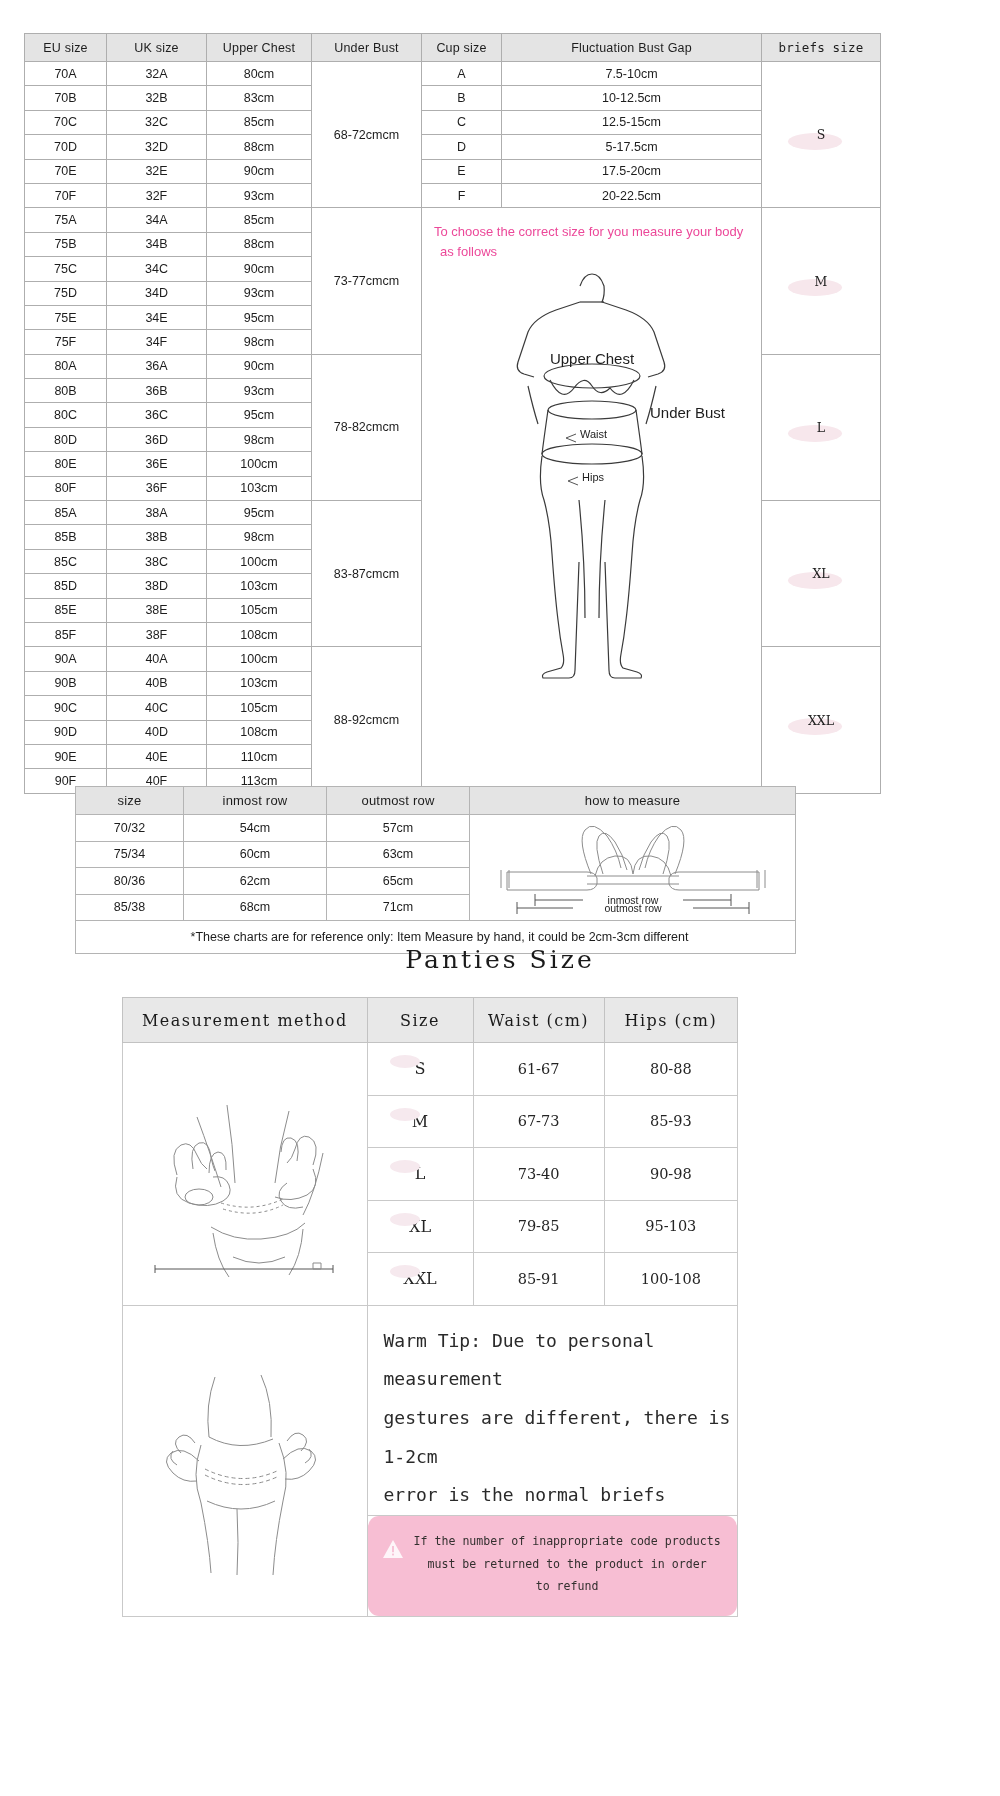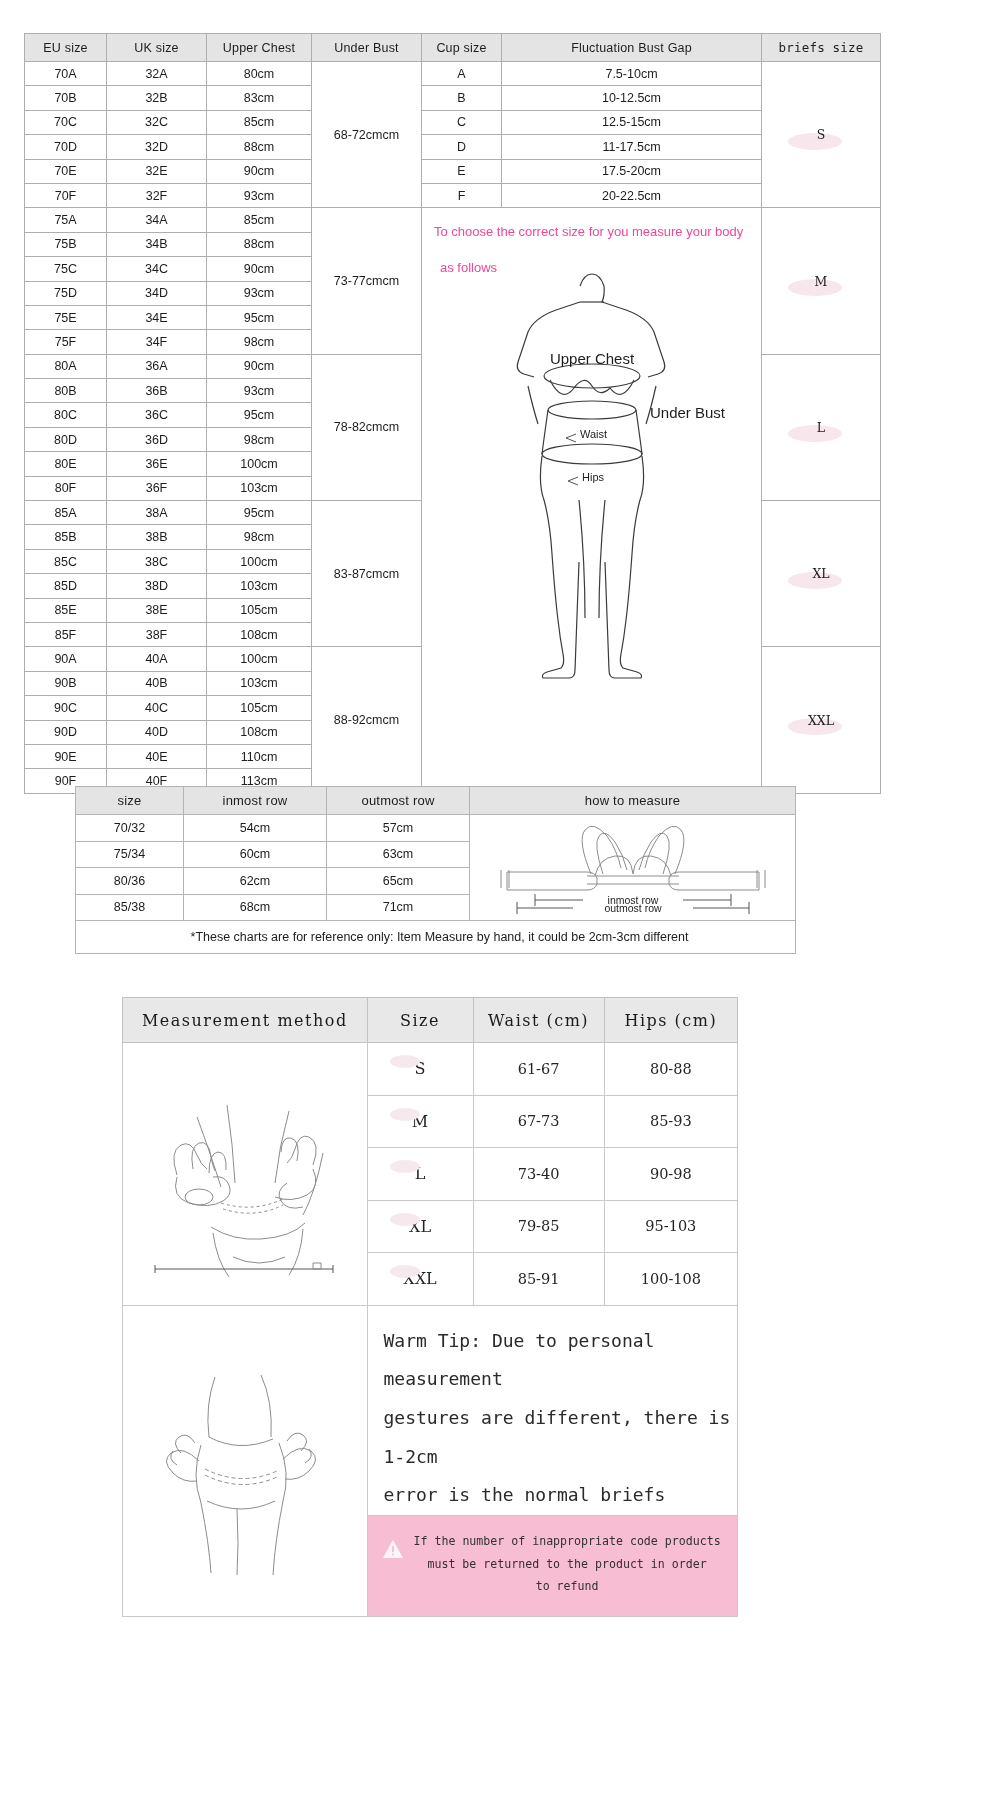--- a/index.html
+++ b/index.html
@@ -63,21 +63,21 @@
   .meas-hdr{font-family:"DejaVu Serif", serif;font-size:17px;letter-spacing:1px;}
   .meas-img{height:247px;padding:0 !important;position:relative;}
   .meas-img2{height:253px;padding:0 !important;position:relative;}
   .tip-cell{
     text-align:left !important;vertical-align:top !important;height:150px;padding:16px 0 0 16px !important;
     font-family:"DejaVu Sans Mono", monospace;font-size:18px;line-height:2.15;color:#2a2a2a;
   }
   .warn-cell{padding:0 !important;height:100px;vertical-align:top !important;}
   .warn-box{
     background:#f7bed3;height:100%;display:flex;align-items:flex-start;gap:10px;
-    padding:14px 10px 0 14px;box-sizing:border-box;
+    padding:14px 10px 0 14px;box-sizing:border-box;border-radius:11px;
   }
   .warn-text{
     font-family:"DejaVu Sans Mono", monospace;font-size:11.6px;line-height:1.95;color:#33302f;
   }
   .tri{flex:0 0 auto;margin-top:9px;}
   svg{overflow:visible;}
   .ln{fill:none;stroke:#3a3a3a;stroke-width:1.2;}
   .ln2{fill:none;stroke:#555;stroke-width:1;}
   .lnlight{fill:none;stroke:#8c8c8c;stroke-width:1;}
   .figtxt{font-family:"Liberation Sans",sans-serif;fill:#1d1d1d;}
@@ -129,21 +129,21 @@
             <td>32C</td>
             <td>85cm</td>
             <td>C</td>
             <td>12.5-15cm</td>
           </tr>
           <tr class="bra-row">
             <td>70D</td>
             <td>32D</td>
             <td>88cm</td>
             <td>D</td>
-            <td>11-17.5cm</td>
+            <td>5-17.5cm</td>
           </tr>
           <tr class="bra-row">
             <td>70E</td>
             <td>32E</td>
             <td>90cm</td>
             <td>E</td>
             <td>17.5-20cm</td>
           </tr>
           <tr class="bra-row">
             <td>70F</td>
@@ -153,21 +153,21 @@
             <td>20-22.5cm</td>
           </tr>
           <tr class="bra-row">
             <td class=" grp-strong">75A</td>
             <td class=" grp-strong">34A</td>
             <td class=" grp-strong">85cm</td>
             <td rowspan="6">73-77cmcm</td>
             <td class="instr-cell" colspan="2" rowspan="24">
               <div class="instr-text">
                 <div>To choose the correct size for you measure your body</div>
-                <div style="padding-left: 6px; margin-top: 16px;">as follows</div>
+                <div style="padding-left: 6px;">as follows</div>
               </div>
               <div class="figure-box">
   <svg width="240" height="400" viewBox="0 0 240 400">
     <path class="ln" d="M108 18 q4 -12 12 -12 q8 0 12 12 q1 9 -2 16 l24 8 q22 8 28 22 l10 30 q3 9 -6 12 l-10 3"></path>
     <path class="ln" d="M132 34 l-24 0"></path>
     <path class="ln" d="M108 34 l-24 8 q-22 8 -28 22 l-10 30 q-3 9 6 12 l10 3"></path>
     <path class="ln" d="M56 118 q5 22 10 38"></path>
     <path class="ln" d="M184 118 q-5 22 -10 38"></path>
     <ellipse class="ln" cx="120" cy="108" rx="48" ry="12"></ellipse>
     <path class="ln" d="M78 112 q12 24 24 8 q10 -14 18 -2 q8 12 18 2 q12 16 24 -8"></path>
@@ -367,20 +367,21 @@
             <td>68cm</td>
             <td>71cm</td>
           </tr>
           <tr>
             <td class="note-cell" colspan="4">*These charts are for reference only: Item Measure by hand, it could be 2cm-3cm different</td>
           </tr>
         </tbody>
     </table>
   </div>
 
+  <div class="panties-title">Panties Size</div>
 
   <div class="pt-wrap">
     <table class="pt">
       <colgroup>
         <col style="width:233px">
           <col style="width:101px">
           <col style="width:125px">
           <col style="width:127px">
       </colgroup>
       <tbody id="pt-body">

